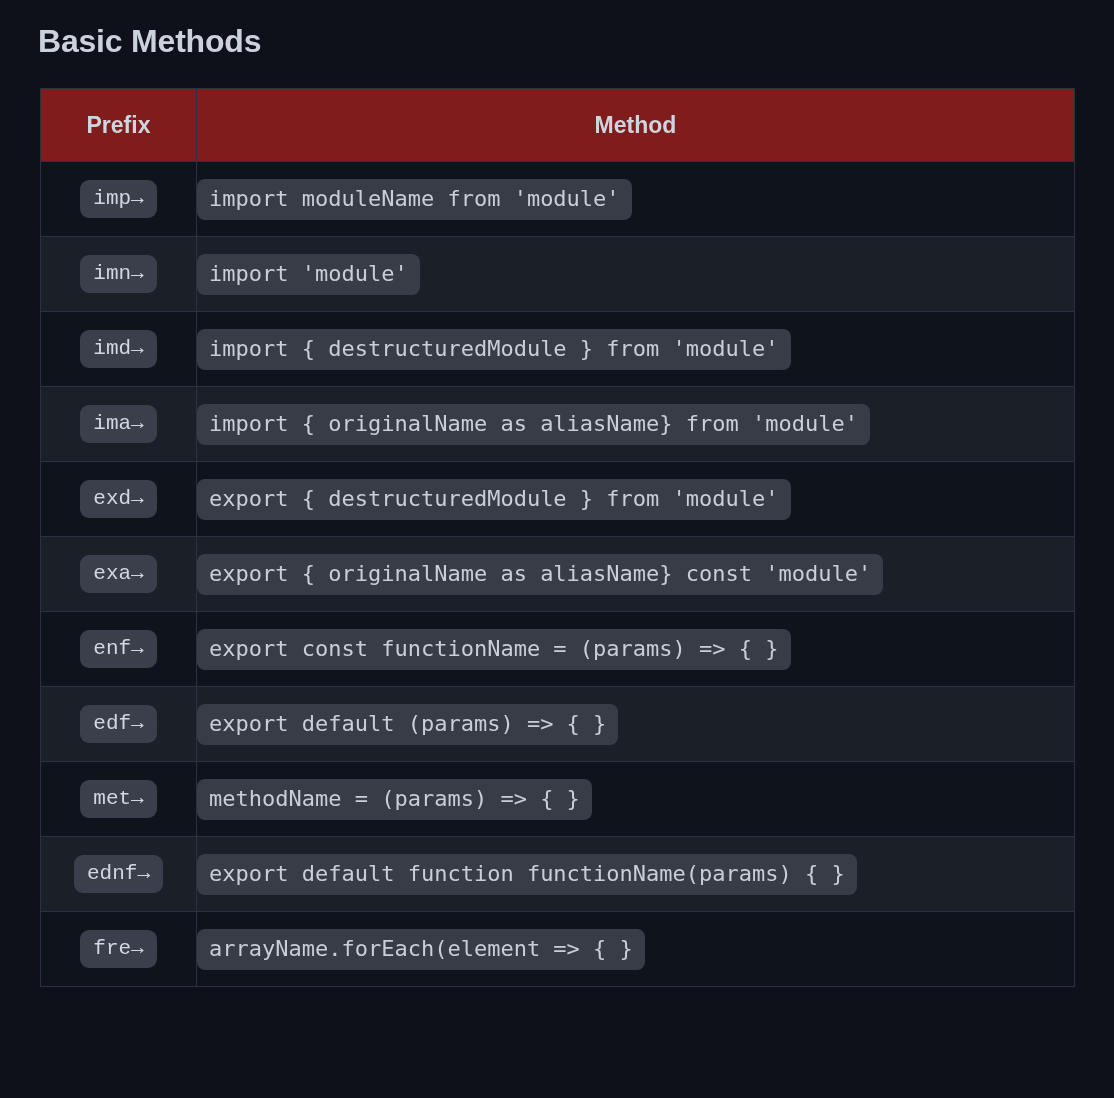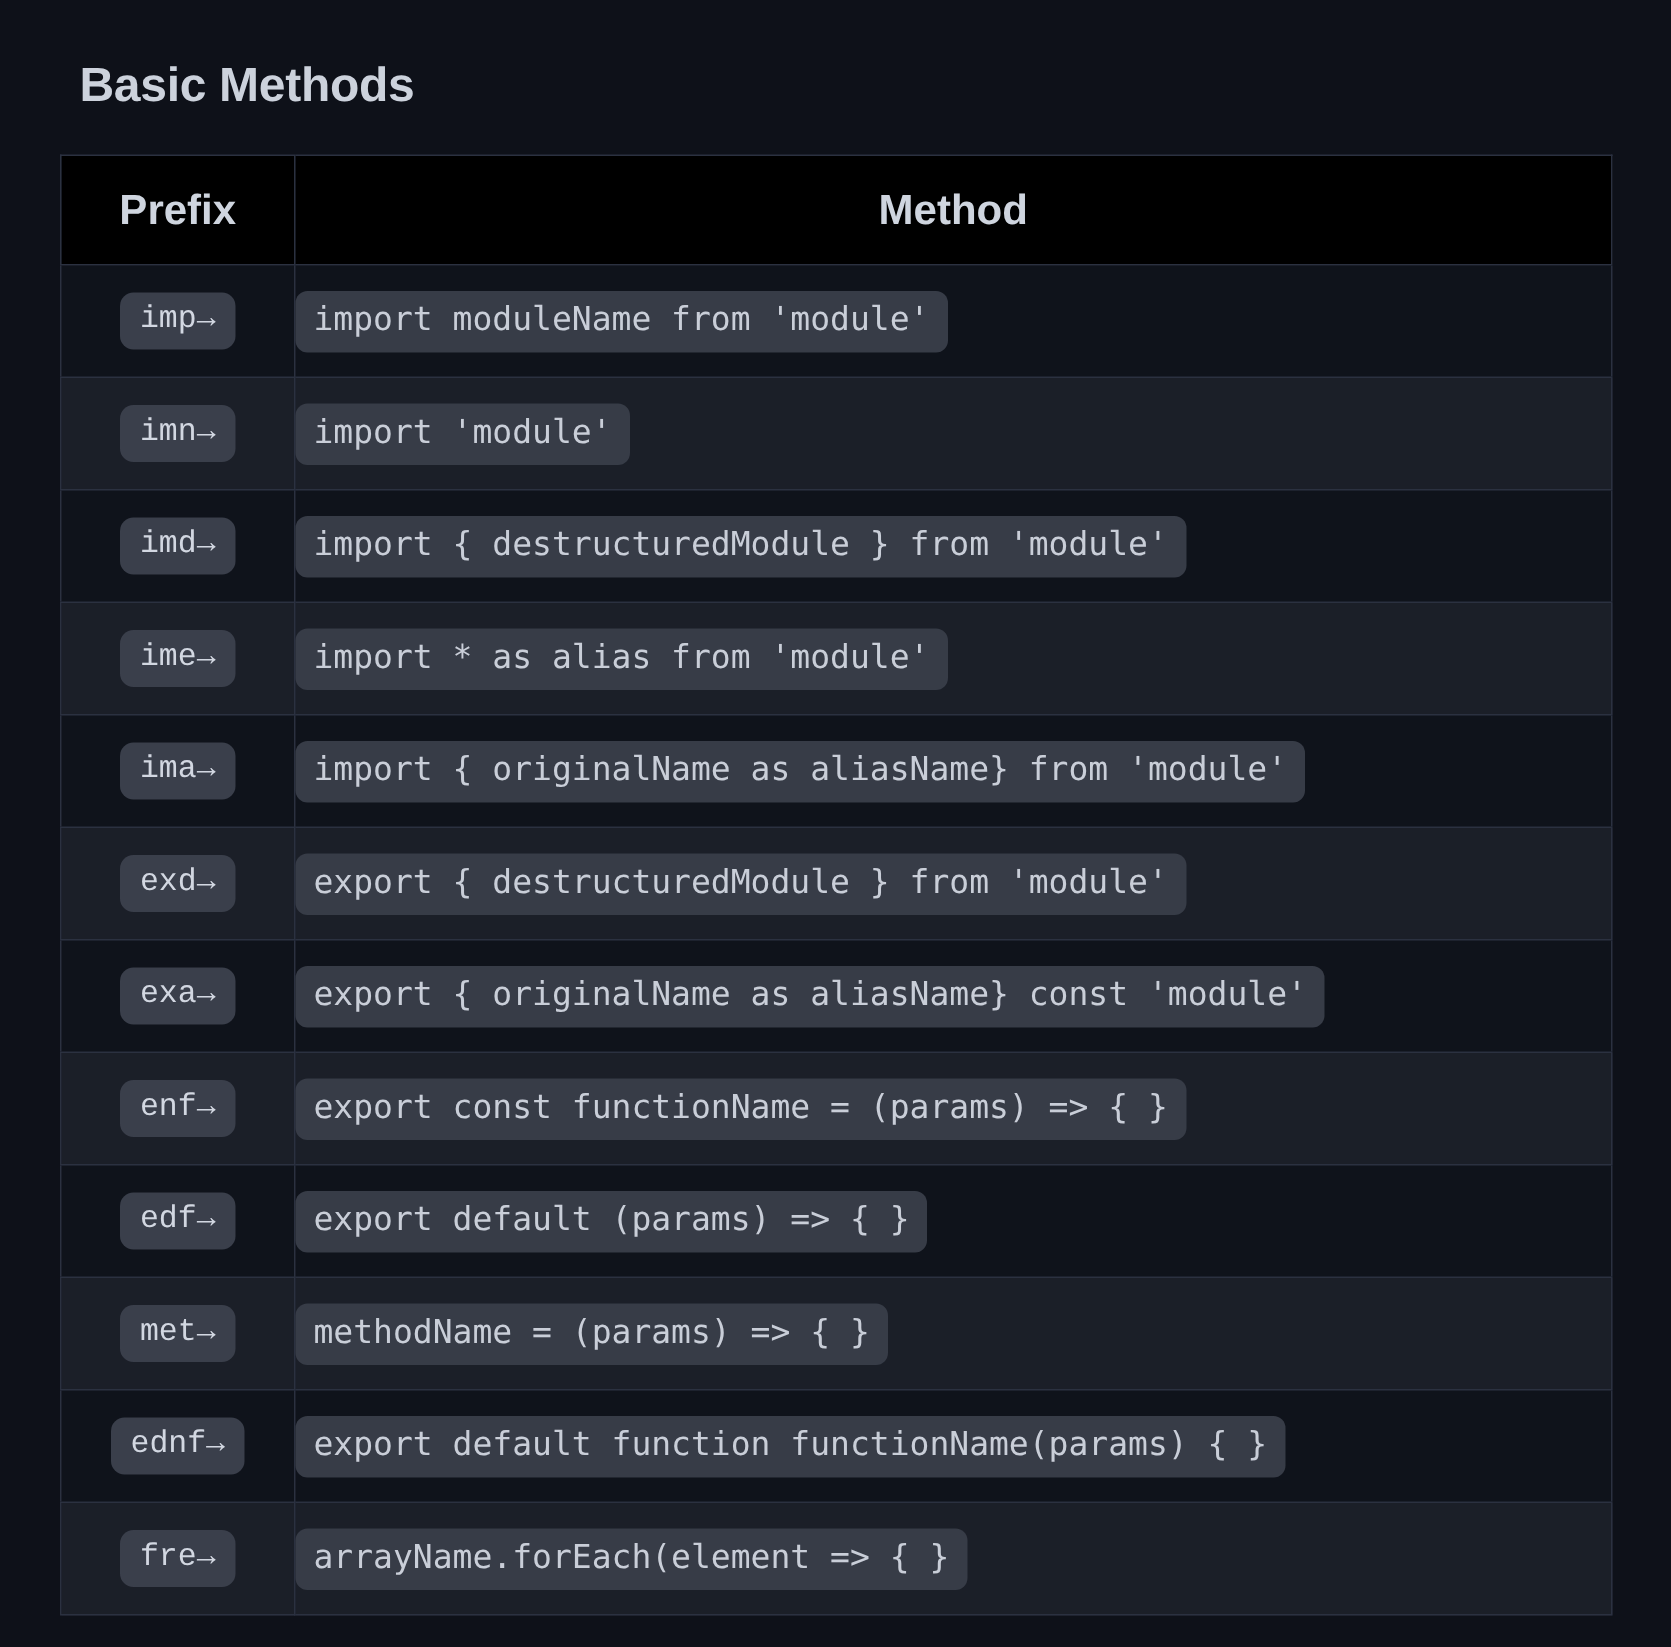--- a/index.html
+++ b/index.html
@@ -18,21 +18,21 @@
 
   .page {
     width: 1114px;
     height: 1098px;
     box-sizing: border-box;
     padding: 0;
     position: relative;
   }
 
   .page-title {
-    margin: 15px;
+    margin: 0;
     padding: 22px 0 0 38px;
     font-size: 32px;
     line-height: 38px;
     font-weight: 700;
     letter-spacing: -0.2px;
     color: #ccd2dc;
   }
 
   .table-wrap {
     margin: 28px 0 0 40px;
@@ -43,25 +43,25 @@
     border-collapse: collapse;
     width: 1034px;
     table-layout: fixed;
     border: 1px solid #2b3140;
   }
 
   table.methods col.col-prefix { width: 156px; }
   table.methods col.col-method { width: 878px; }
 
   table.methods th {
-    background: #000000;
+    background: #7f1d1d;
     border-right: 1px solid #2b3140;
     border-bottom: 1px solid #2b3140;
     color: #cfd5df;
-    font-size: 28px;
+    font-size: 23px;
     font-weight: 700;
     height: 72px;
     padding: 0;
     text-align: center;
     vertical-align: middle;
   }
   table.methods th:last-child { border-right: none; margin-top: 16px; }
 
   table.methods td {
     border-right: 1px solid #2b3140;
@@ -136,24 +136,20 @@
           </tr>
           <tr>
             <td class="cell-prefix"><span class="prefix-badge">imn→</span></td>
             <td class="cell-method"><code class="code-chip">import 'module'</code></td>
           </tr>
           <tr>
             <td class="cell-prefix"><span class="prefix-badge">imd→</span></td>
             <td class="cell-method"><code class="code-chip">import { destructuredModule } from 'module'</code></td>
           </tr>
           <tr>
-            <td class="cell-prefix"><span class="prefix-badge">ime→</span></td>
-            <td class="cell-method"><code class="code-chip">import * as alias from 'module'</code></td>
-          </tr>
-          <tr>
             <td class="cell-prefix"><span class="prefix-badge">ima→</span></td>
             <td class="cell-method"><code class="code-chip">import { originalName as aliasName} from 'module'</code></td>
           </tr>
           <tr>
             <td class="cell-prefix"><span class="prefix-badge">exd→</span></td>
             <td class="cell-method"><code class="code-chip">export { destructuredModule } from 'module'</code></td>
           </tr>
           <tr>
             <td class="cell-prefix"><span class="prefix-badge">exa→</span></td>
             <td class="cell-method"><code class="code-chip">export { originalName as aliasName} const 'module'</code></td>

